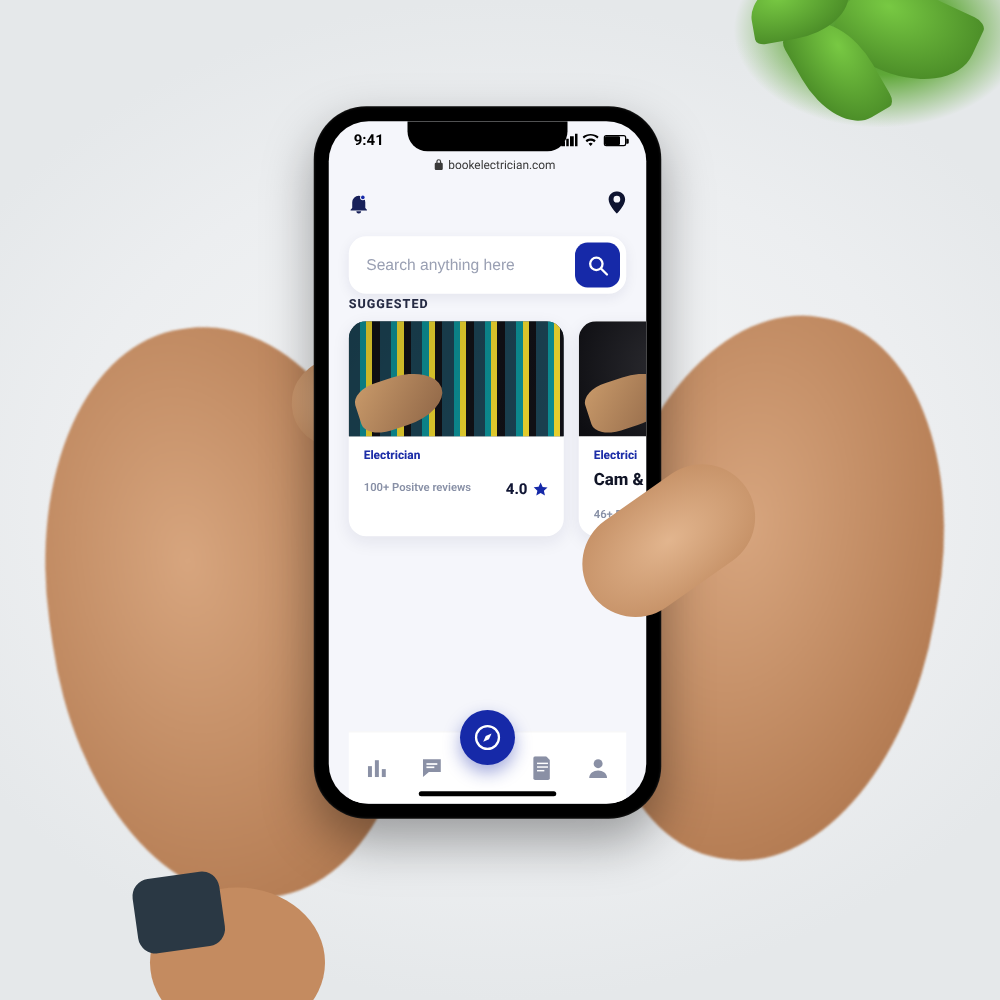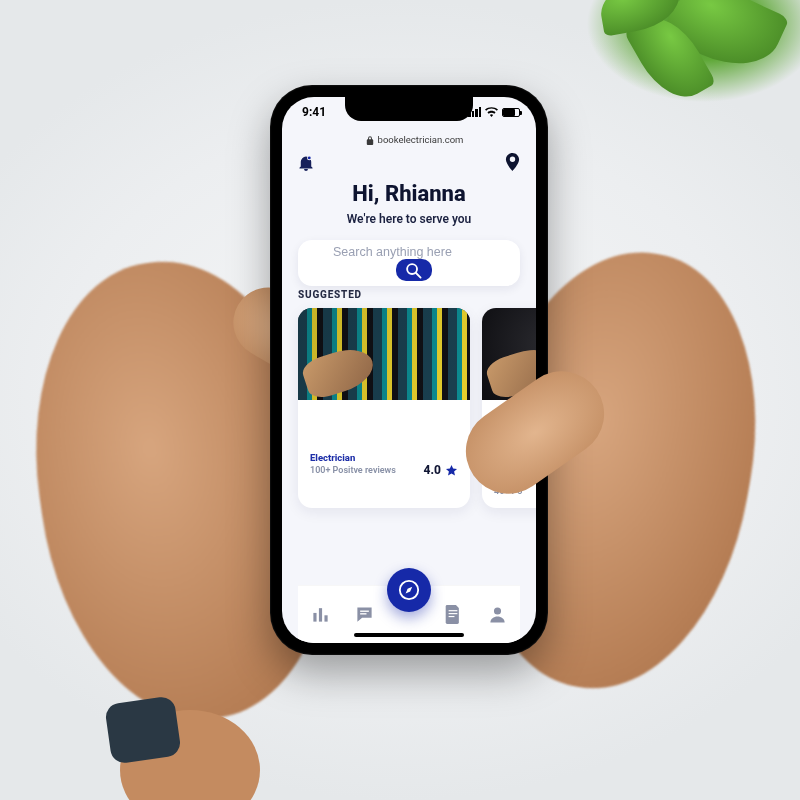--- a/index.html
+++ b/index.html
@@ -37,21 +37,21 @@
   .hand.left  { left: 40px;  top: 260px; width: 290px; height: 460px; border-radius: 48% 52% 50% 50%; transform: rotate(-8deg); }
   .hand.right { right: 50px; top: 250px; width: 270px; height: 440px; border-radius: 52% 48% 50% 50%; transform: rotate(10deg); }
   .thumb-l { position:absolute; left:230px; top:300px; width:120px; height:70px; background:radial-gradient(ellipse,#e2b58e,#c08a5f); border-radius:50px; transform:rotate(30deg); }
   .thumb-r { position:absolute; right:190px; top:390px; width:150px; height:85px; background:radial-gradient(ellipse,#e2b58e,#c08a5f); border-radius:60px; transform:rotate(-35deg); z-index:20;}
   .wrist-l { position:absolute; left:120px; bottom:-30px; width:140px; height:120px; background:#c48b60; border-radius:50%; }
   .watch   { position:absolute; left:108px; bottom:40px; width:70px; height:60px; background:#2a3844; border-radius:14px; transform:rotate(-8deg); }
 
   
   .phone {
     position: absolute;
-    left: 270px; top: 85px;
+    left: 251px; top: 85px;
     width: 278px; height: 570px;
     background: #000;
     border-radius: 42px;
     padding: 12px;
     z-index: 10;
     box-shadow: 0 18px 40px rgba(0,0,0,0.35), inset 0 0 2px rgba(255,255,255,0.2);
   }
   .screen {
     width: 100%; height: 100%;
     background: #f5f6fb;
@@ -79,21 +79,21 @@
   .sig-bars { display:flex; align-items:flex-end; gap:1px; height:10px; }
   .sig-bars span { width:2.5px; background:#000; display:block; }
   .sig-bars span:nth-child(1){height:4px;} .sig-bars span:nth-child(2){height:6px;}
   .sig-bars span:nth-child(3){height:8px;} .sig-bars span:nth-child(4){height:10px;}
   .battery { width:18px; height:9px; border:1px solid #000; border-radius:2px; position:relative; }
   .battery::after { content:""; position:absolute; right:-3px; top:2px; width:2px; height:4px; background:#000; border-radius:0 1px 1px 0; }
   .battery i { display:block; height:100%; width:75%; background:#000; border-radius:1px; }
 
   .url-bar {
     height: 18px; font-size: 9.5px; color:#3a3a3a;
-    display:flex; align-items:flex-end; justify-content:center; gap:4px;padding-left:11px;
+    display:flex; align-items:flex-start; justify-content:center; gap:4px;padding-left:11px;
   }
 
   .content {
     flex: 1; overflow: hidden;
     padding: 4px 16px 0 16px;
     display:flex; flex-direction:column;
   }
 
   .topbar {
     display:flex; justify-content:space-between; align-items:center;
@@ -104,21 +104,20 @@
   .greet { text-align:center; margin-top:6px; }
   .greet h1 { font-size:22px; font-weight:800; color:#0e1430; }
   .greet p  { font-size:12px; font-weight:600; color:#1b2140; margin-top:6px; }
 
   .searchbox {
     margin-top:14px;
     background:#fff; border-radius:14px;
     height:46px; display:flex; align-items:center;
     padding:5px 5px 5px 14px;
     box-shadow: 0 3px 10px rgba(20,30,80,0.08);
-    flex-direction: column;
   }
   .searchbox input {
     flex:1; border:0; outline:0; background:transparent;
     font-size:12.5px; color:#333;
   }
   .searchbox input::placeholder { color:#9aa0b3; }
   .searchbtn {
     width:36px; height:36px; border-radius:10px;
     background:#1629a8; display:flex; align-items:center; justify-content:center;
     color:#fff;
@@ -148,23 +147,23 @@
   }
   .card .img::before{
     content:""; position:absolute; left:6px; bottom:8px; width:70px; height:40px;
     background:linear-gradient(135deg,#c99a6a,#8e6546); border-radius:30% 50% 50% 30%;
     transform:rotate(-18deg);
   }
   .card.second .img {
     background: radial-gradient(circle at 40% 40%, #2b2b30, #0e0e12 70%);
   }
   .card .body { padding:10px 12px 12px; }
-  .cat { font-size:9.5px; font-weight:800; color:#1d2ea8;margin-top:42px; }
+  .cat { font-size:9.5px; font-weight:800; color:#1d2ea8; }
   .name { margin-top:6px; font-size:13.5px; font-weight:800; color:#101426; line-height:1.25; }
-  .meta { display:flex; align-items:center; justify-content:space-between; }
+  .meta { margin-top:14px; display:flex; align-items:center; justify-content:space-between; }
   .reviews { font-size:9px; color:#8890a6; font-weight:600; }
   .rating { font-size:12px; font-weight:800; color:#111634; display:flex; align-items:flex-end; gap:4px; }
   .star { color:#1629a8; }
 
   
   .bottomnav {
     height:58px; margin-top:auto;
     display:flex; align-items:center; justify-content:space-around;
     position:relative; background:#fff;
     border-top:1px solid rgba(0,0,0,0.03);
@@ -236,24 +235,20 @@
               <circle cx="17" cy="6" r="2.2" fill="#1629a8"></circle>
             </svg>
         </span>
         <span class="ico">
           <svg width="15" height="18" viewBox="0 0 24 30">
               <path fill="#0e1430" d="M12 0C6 0 1 4.8 1 11c0 7.6 11 19 11 19s11-11.4 11-19C23 4.8 18 0 12 0zm0 15a4.5 4.5 0 110-9 4.5 4.5 0 010 9z"></path>
             </svg>
         </span>
       </div>
 
-      <div class="greet">
-        <h1>Hi, Rhianna</h1>
-        <p>We're here to serve you</p>
-      </div>
 
       <div class="searchbox">
         <input type="text" placeholder="Search anything here" style="">
         <div class="searchbtn">
           <svg width="17" height="17" viewBox="0 0 24 24">
               <circle cx="10" cy="10" r="7" stroke="#fff" stroke-width="2.6" fill="none"></circle>
               <line x1="15.2" y1="15.2" x2="22" y2="22" stroke="#fff" stroke-width="2.6" stroke-linecap="round"></line>
             </svg>
         </div>
       </div>

